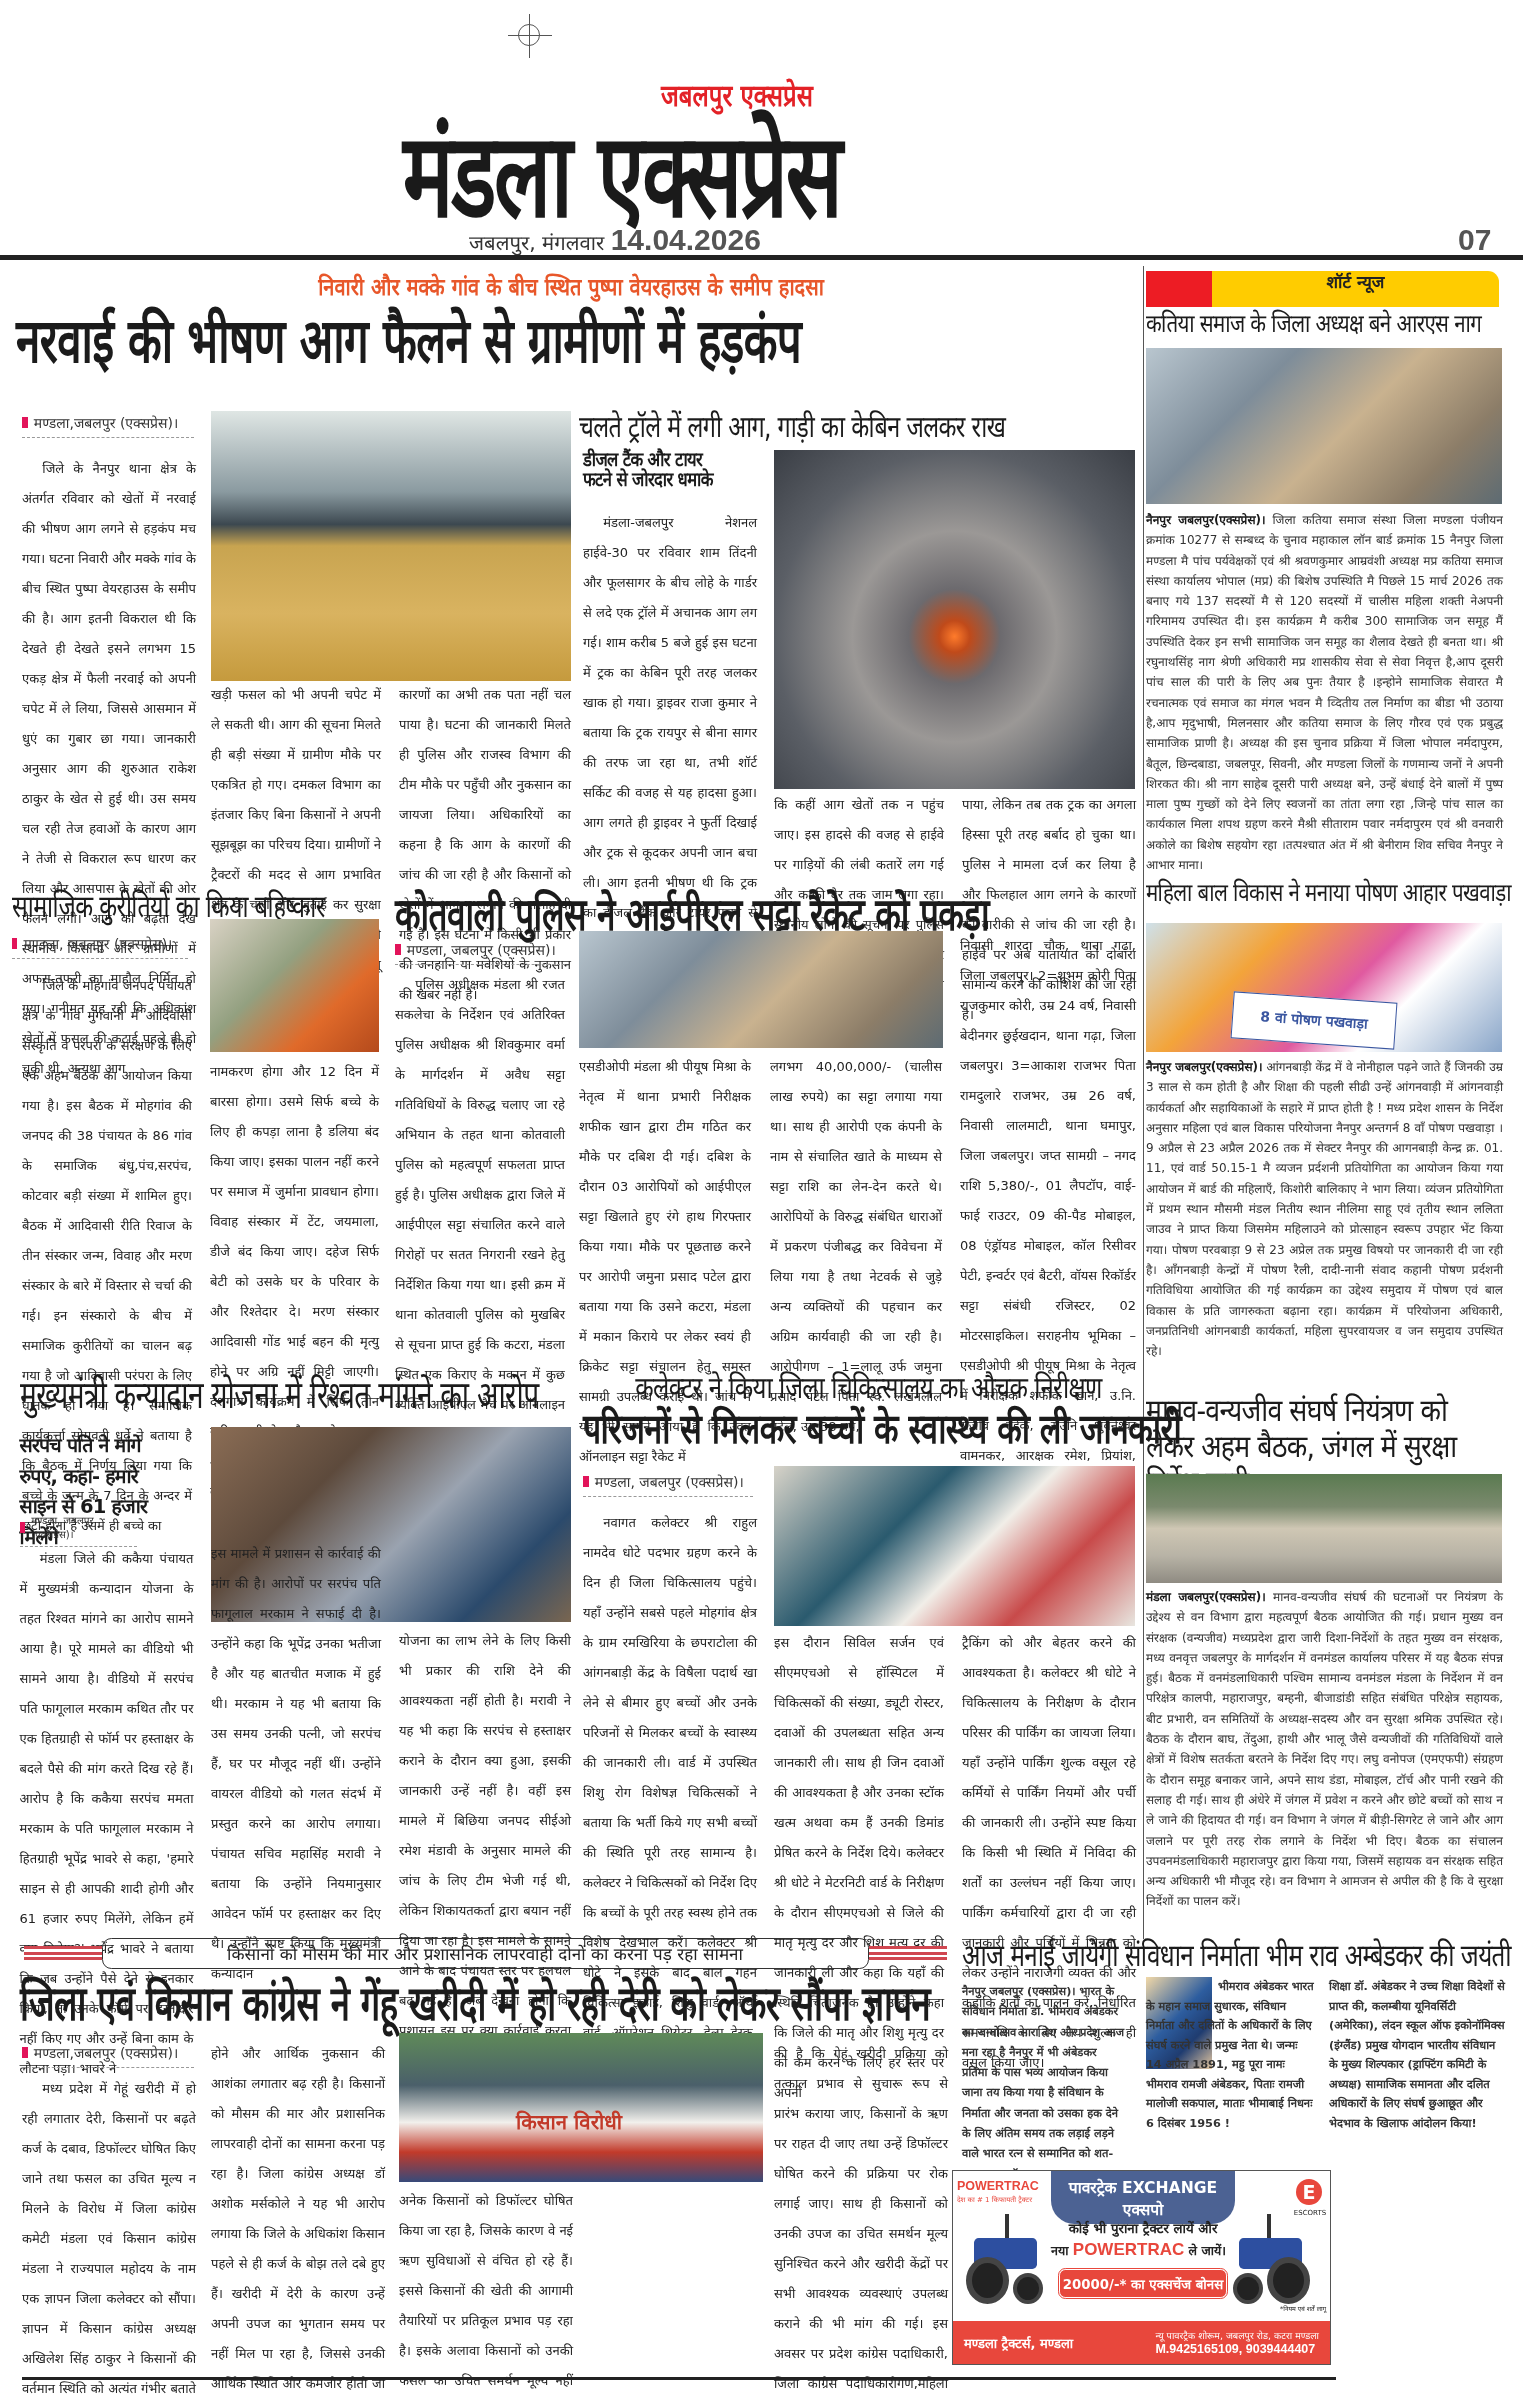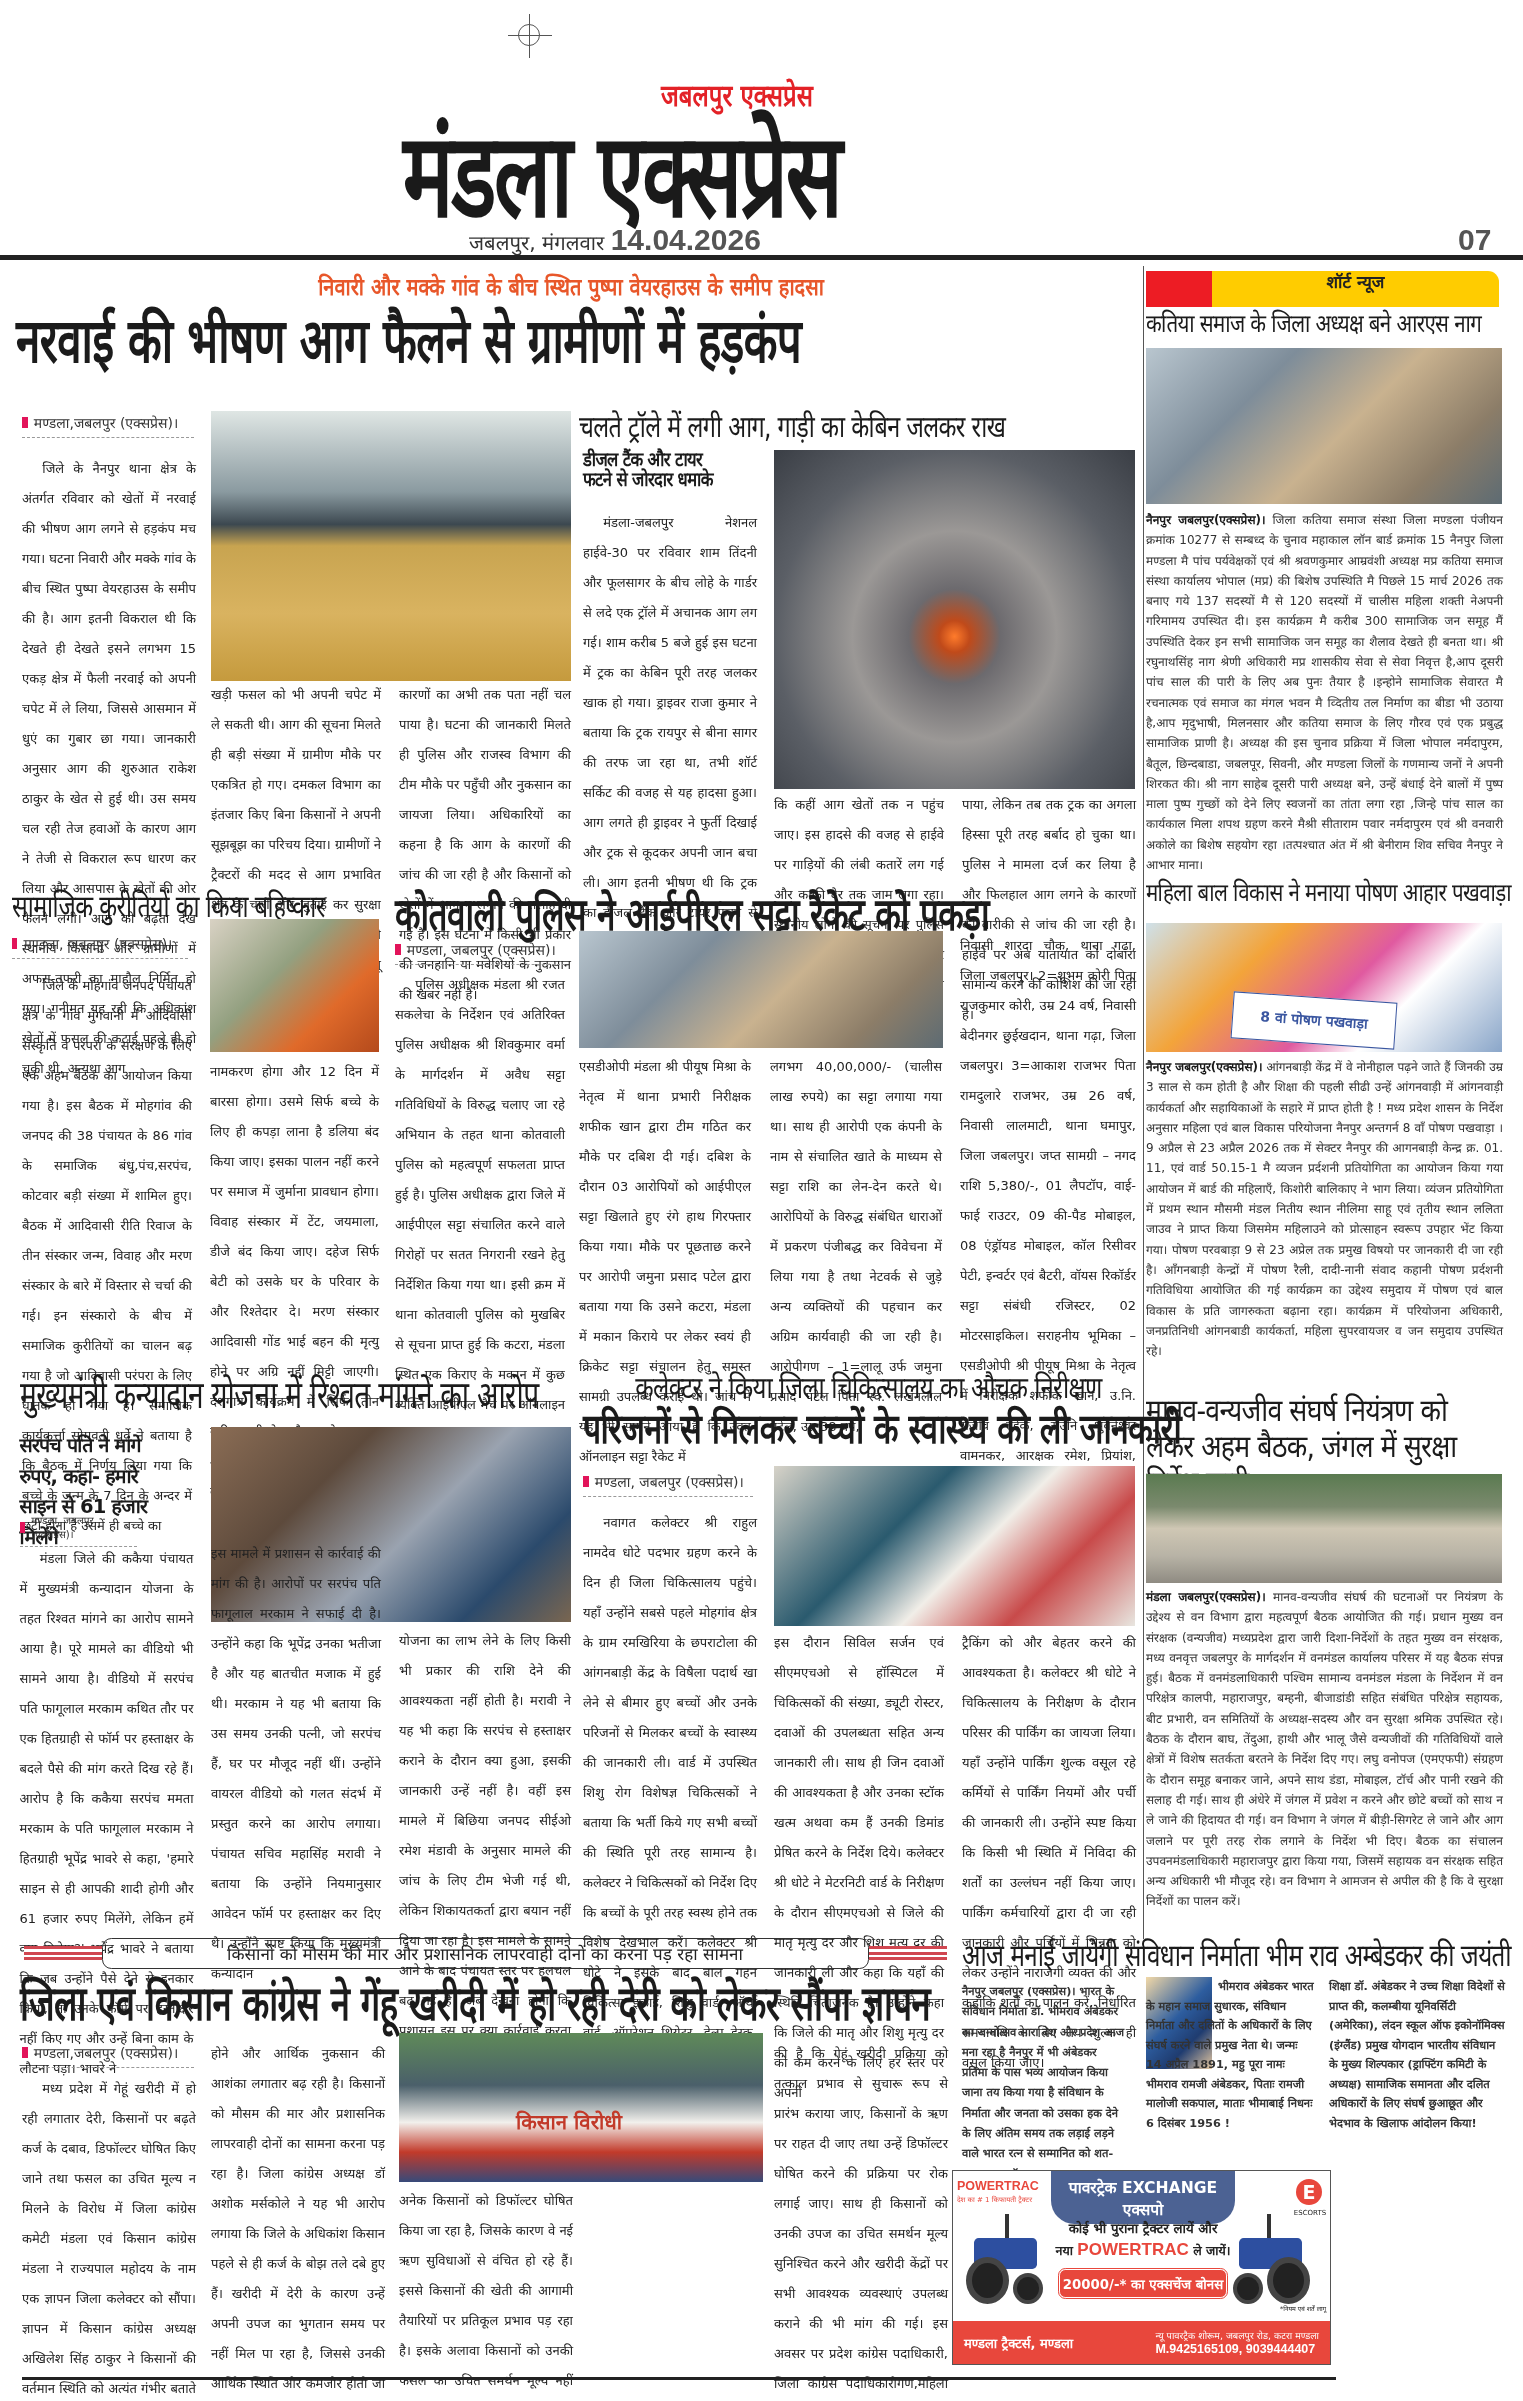--- a/index.html
+++ b/index.html
@@ -196,21 +196,21 @@
   <div style="position:absolute;left:3.9px;top:7.8px;color:#e8473c;font-weight:bold;font-size:12.5px;font-family:'Liberation Sans',sans-serif">POWERTRAC</div>
   <div style="position:absolute;left:3.9px;top:23.5px;color:#e8473c;font-size:7px">देश का # 1 किफायती ट्रैक्टर</div>
   <div class="tractor" style="position:absolute;left:9.4px;top:43px">
       <div class="pipe"></div>
       <div class="body"></div>
       <div class="w1"></div>
       <div class="w2"></div>
     </div>
   <div class="ad-title" style="position:absolute;left:98px;top:0;width:184px;font-size:15.6px">पावरट्रेक EXCHANGE एक्सपो</div>
   <div style="position:absolute;left:98px;top:48px;width:184px;text-align:center;font-weight:bold;font-size:13.3px">कोई भी पुराना ट्रैक्टर लायें और</div>
-  <div style="position:absolute;left:98px;top:69px;width:184px;text-align:center;font-weight:bold;font-size:12.5px"><span>नया</span> <span style="color:#e8473c;font-size:17px;font-family:'Liberation Sans',sans-serif">POWERTRAC</span> <span>ले जायें।</span></div>
+  <div style="position:absolute;left:98px;top:69px;width:184px;text-align:left;font-weight:bold;font-size:12.5px"><span>नया</span> <span style="color:#e8473c;font-size:17px;font-family:'Liberation Sans',sans-serif">POWERTRAC</span> <span>ले जायें।</span></div>
   <div style="position:absolute;left:106px;top:98px;width:168px;background:#e8473c;color:#fff;font-weight:bold;font-size:13.3px;text-align:center;border-radius:6.3px;padding:4.7px 0;border:1.6px solid #fff;outline:1.6px solid #e8473c">20000/-* का एक्सचेंज बोनस</div>
   <div style="position:absolute;right:7.8px;top:7.8px;width:26.6px;height:26.6px;background:#e8473c;border-radius:50%;color:#fff;font-weight:bold;font-size:19px;text-align:center;line-height:26.6px">E</div>
   <div style="position:absolute;right:3.9px;top:38px;font-size:7px;font-weight:normal">ESCORTS</div>
   <div class="tractor" style="position:absolute;right:15.6px;top:43px;transform:scaleX(-1)">
       <div class="pipe"></div>
       <div class="body"></div>
       <div class="w1"></div>
       <div class="w2"></div>
     </div>
   <div style="position:absolute;right:3.9px;top:133px;font-size:6.3px">*नियम एवं शर्तें लागू</div>

